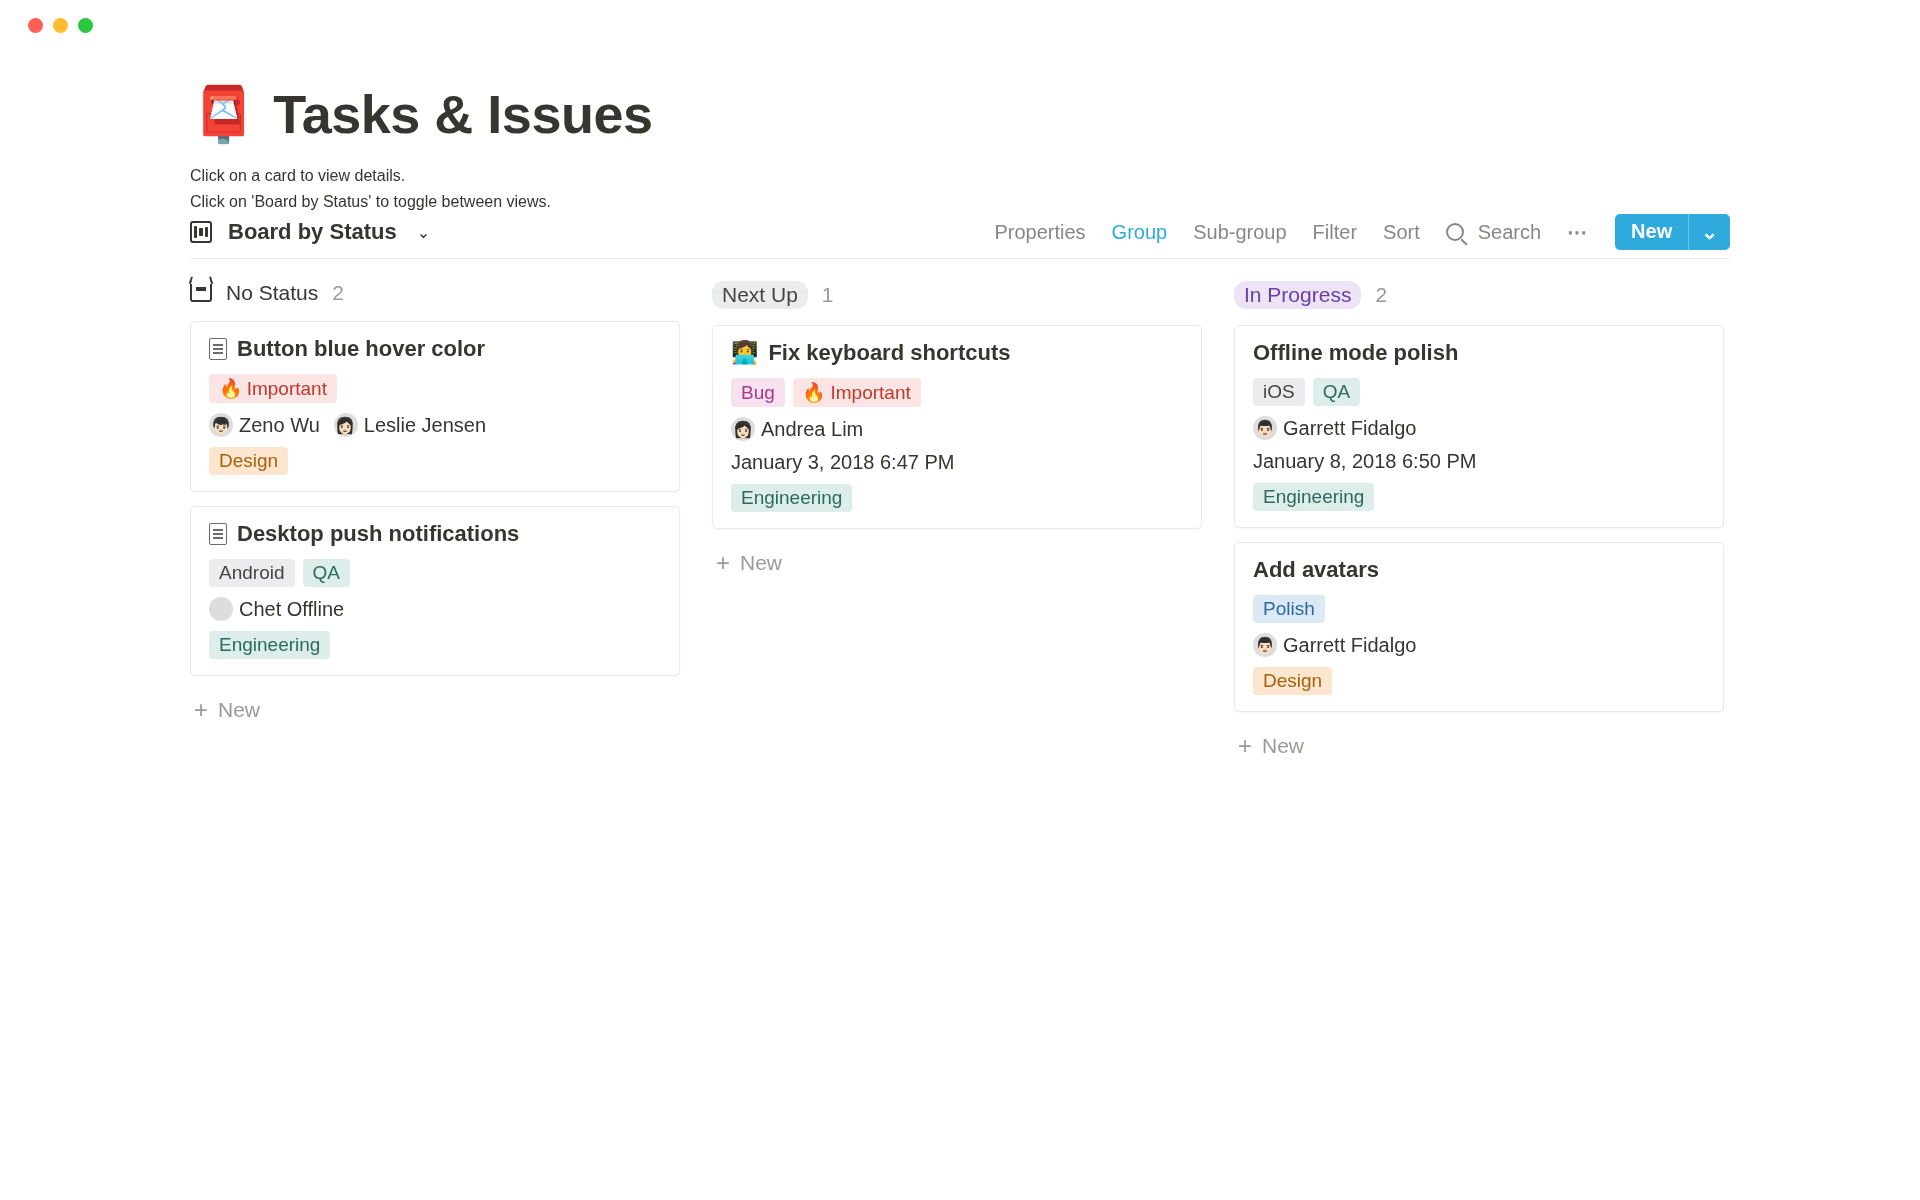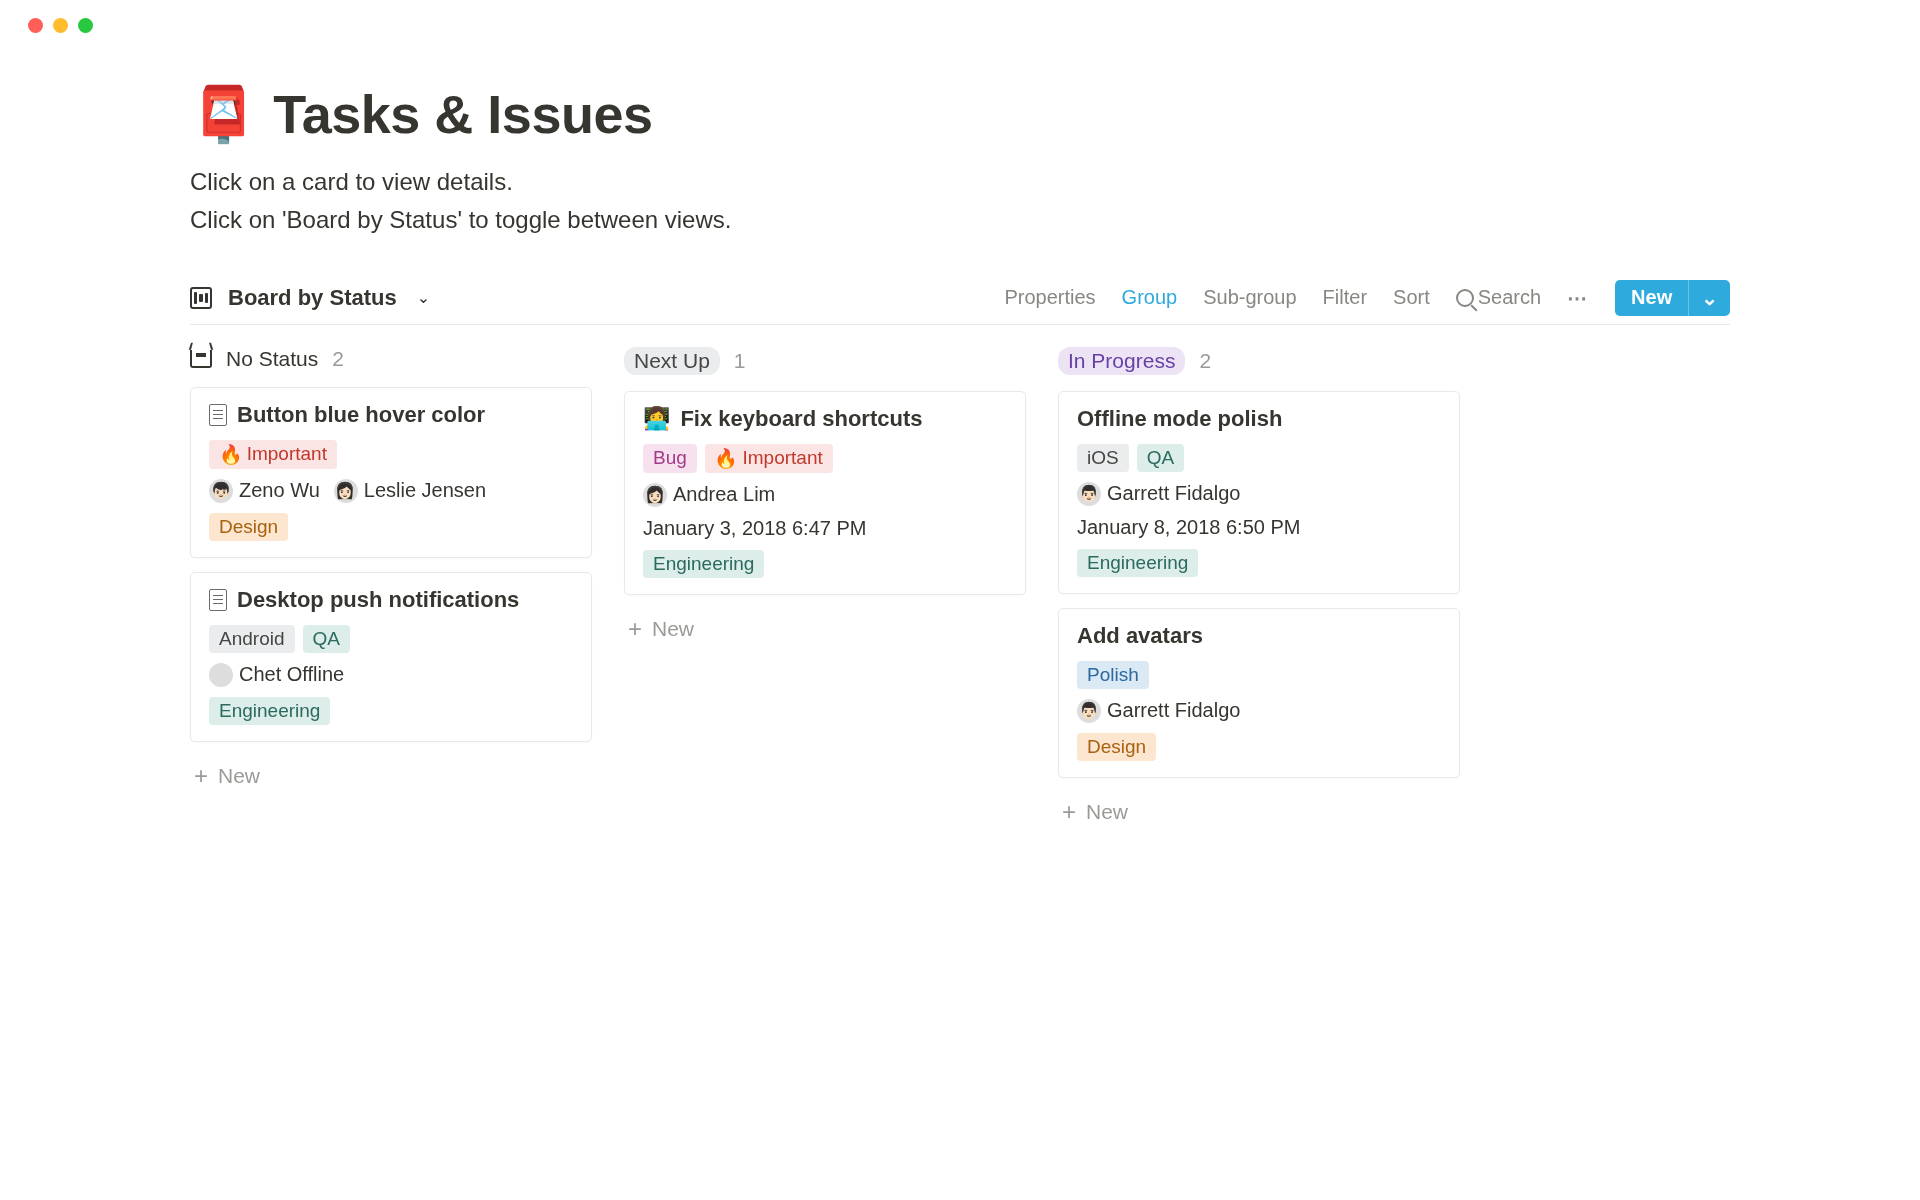--- a/index.html
+++ b/index.html
@@ -38,24 +38,23 @@
       font-size: 54px;
       line-height: 1;
     }
     .page-title {
       font-size: 54px;
       font-weight: 700;
       color: #37352f;
       letter-spacing: -0.5px;
     }
     .page-desc {
-      font-size: 24px;
+      font-size: 16px;
       color: #37352f;
       line-height: 1.6;
-      margin-bottom: 40px;
     }
 
     .view-bar {
       display: flex;
       align-items: center;
       border-bottom: 1px solid #e9e9e7;
       padding-bottom: 8px;
       margin-bottom: 22px;
     }
     .view-name-wrap {
@@ -95,21 +94,21 @@
       display: flex;
       align-items: center;
       gap: 26px;
       color: #888782;
       font-size: 20px;
     }
     .view-actions .active { color: #2eaadc; }
     .search-wrap {
       display: flex;
       align-items: center;
-      gap: 4px;
+      gap: 14px;
     }
     .search-icon {
       width: 18px;
       height: 18px;
       border: 2px solid #888782;
       border-radius: 50%;
       position: relative;
     }
     .search-icon::after {
       content: "";
@@ -140,21 +139,21 @@
       border-left: 1px solid rgba(255,255,255,0.3);
       display: flex;
       align-items: center;
     }
 
     .board {
       display: flex;
       gap: 32px;
     }
     .column {
-      width: 402px;
+      width: 490px;
       flex-shrink: 0;
     }
     .col-header {
       display: flex;
       align-items: center;
       gap: 14px;
       margin-bottom: 16px;
     }
     .inbox-icon {
       width: 22px;

